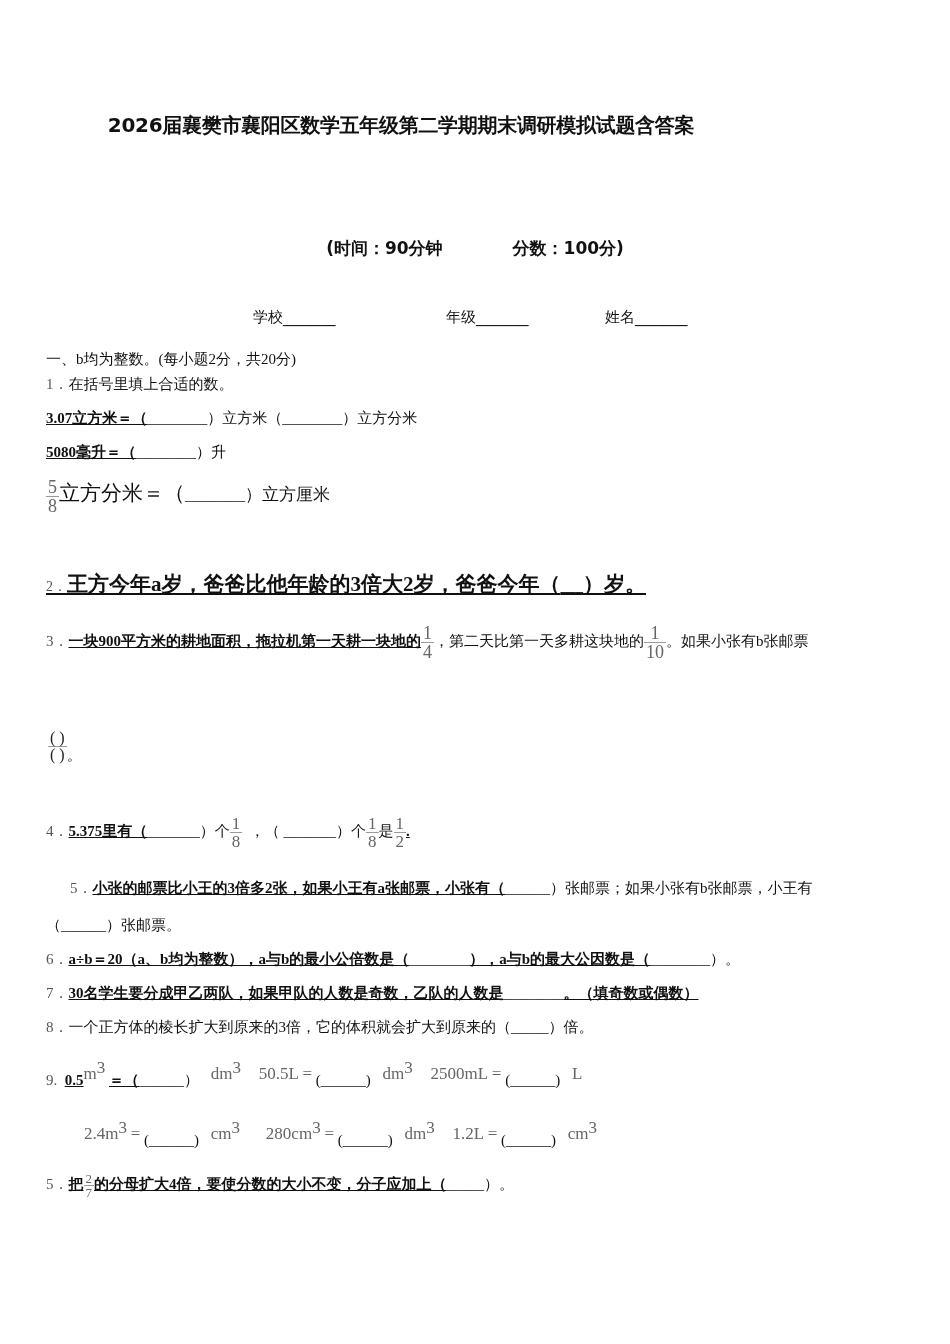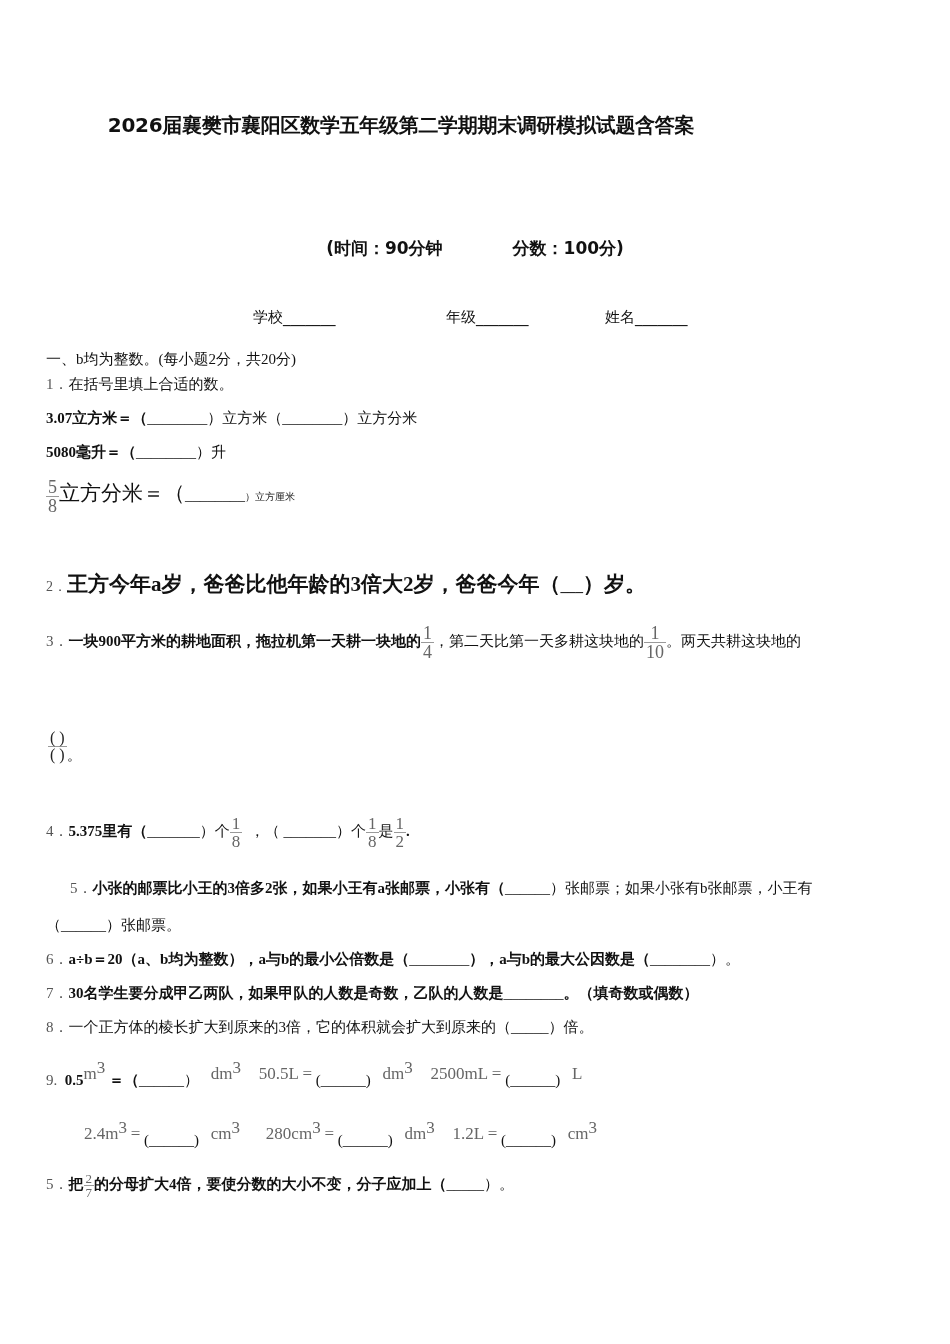--- a/index.html
+++ b/index.html
@@ -4,21 +4,21 @@
   <style>
     html, body { margin: 0; padding: 0; background: #ffffff; }
     body { width: 950px; height: 1344px; position: relative; overflow: hidden; color: #111; font-family: "Liberation Serif", "DejaVu Serif", serif; }
     .abs { position: absolute; white-space: nowrap; }
     .title { top: 112px; left: 0; width: 802px; text-align: center; font-family: "DejaVu Sans", "Liberation Sans", sans-serif; font-weight: bold; font-size: 20px; letter-spacing: -0.3px; }
     .subtitle { top: 237px; left: 0; width: 950px; text-align: center; font-family: "DejaVu Sans", "Liberation Sans", sans-serif; font-weight: bold; font-size: 17px; }
     .subtitle .gap { display: inline-block; width: 70px; }
     .info { top: 308px; font-family: "DejaVu Sans", "Liberation Sans", sans-serif; font-size: 15px; }
     .q { font-size: 15px; }
     .num { color: #555; font-family: "Liberation Serif", serif; font-weight: normal; }
-    .b { font-weight: bold; }
+    .b { font-weight: bold; text-decoration: underline; }
     .section { top: 350px; left: 46px; font-size: 15px; }
     .frac { display: inline-block; vertical-align: middle; text-align: center; font-family: "Liberation Serif", serif; color: #666; line-height: 1; }
     .frac .n { display: block; padding: 0 2px; }
     .frac .d { display: block; border-top: 1px solid #999; padding: 0 2px; }
     .unit { color: #666; font-family: "Liberation Serif", serif; font-size: 17px; }
     sup { font-size: 9px; }
     .paren { font-family: "Liberation Serif", serif; }
   </style>
 </head>
 <body>
@@ -44,29 +44,29 @@
 <div class="abs q" style="top:375px; left:46px;">
   <span class="num">1．</span><span>在括号里填上合适的数。</span>
 </div>
 <div class="abs q" style="top:409px; left:46px;">
   <span class="b">3.07立方米＝（</span><span>________</span><span>）立方米（</span><span>________</span><span>）立方分米</span>
 </div>
 <div class="abs q" style="top:443px; left:46px;">
   <span class="b">5080毫升＝（</span><span>________</span><span>）升</span>
 </div>
 <div class="abs q" style="top:478px; left:46px;">
-  <span class="frac" style="font-size:18px;"><span class="n">5</span><span class="d">8</span></span><span style="font-family:'DejaVu Sans',sans-serif; font-size:21px;">立方分米＝（</span><span>________</span><span style="font-family:'DejaVu Sans',sans-serif; font-size:10px;">）立方厘米</span>
+  <span class="frac" style="font-size:18px;"><span class="n">5</span><span class="d">8</span></span><span style="font-family:'DejaVu Sans',sans-serif; font-size:21px;">立方分米＝（</span><span>________</span><span style="font-family:'DejaVu Sans',sans-serif; font-size:17px;">）立方厘米</span>
 </div>
 
-<div class="abs" style="top:570px; left:46px; font-size:21px; font-weight:bold;">
+<div class="abs" style="top:570px; left:46px; font-size:21px; font-weight:bold;text-decoration:underline;">
   <span class="num" style="font-size:14px;">2．</span><span>王方今年a岁，爸爸比他年龄的3倍大2岁，爸爸今年（</span><span style="font-size:15px;">___</span><span>）岁。</span>
 </div>
 
 <div class="abs q" style="top:624px; left:46px;">
-  <span class="num">3．</span><span class="b">一块900平方米的耕地面积，拖拉机第一天耕一块地的</span><span class="frac" style="font-size:18px;"><span class="n">1</span><span class="d">4</span></span><span>，第二天比第一天多耕这块地的</span><span class="frac" style="font-size:18px;"><span class="n">1</span><span class="d">10</span></span><span>。两天共耕这块地的</span>
+  <span class="num">3．</span><span class="b">一块900平方米的耕地面积，拖拉机第一天耕一块地的</span><span class="frac" style="font-size:18px;"><span class="n">1</span><span class="d">4</span></span><span>，第二天比第一天多耕这块地的</span><span class="frac" style="font-size:18px;"><span class="n">1</span><span class="d">10</span></span><span>。如果小张有b张邮票</span>
 </div>
 <div class="abs q" style="top:730px; left:48px;">
   <span class="frac" style="color:#222; font-size:16px;"><span class="n">( )</span><span class="d">( )</span></span><span style="vertical-align:-10px;">。</span>
 </div>
 
 <div class="abs q" style="top:815px; left:46px;">
   <span class="num">4．</span><span class="b">5.375里有（</span><span>_______</span><span>）个</span><span class="frac" style="font-size:17px;"><span class="n">1</span><span class="d">8</span></span>&nbsp;&nbsp;<span>，（</span>&nbsp;<span>_______</span><span>）个</span><span class="frac" style="font-size:17px;"><span class="n">1</span><span class="d">8</span></span><span>是</span><span class="frac" style="font-size:17px;"><span class="n">1</span><span class="d">2</span></span><span class="b">.</span>
 </div>
 
 <div class="abs q" style="top:879px; left:46px;margin-left:24px;">

